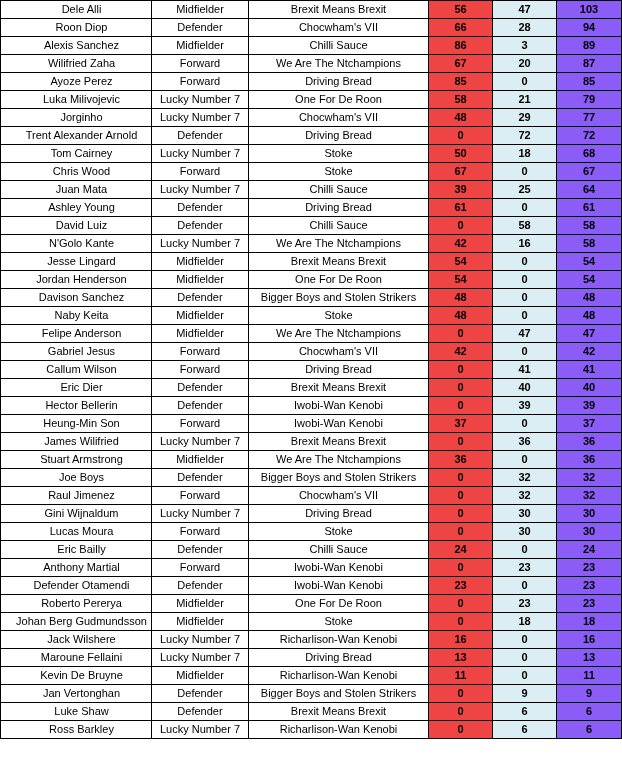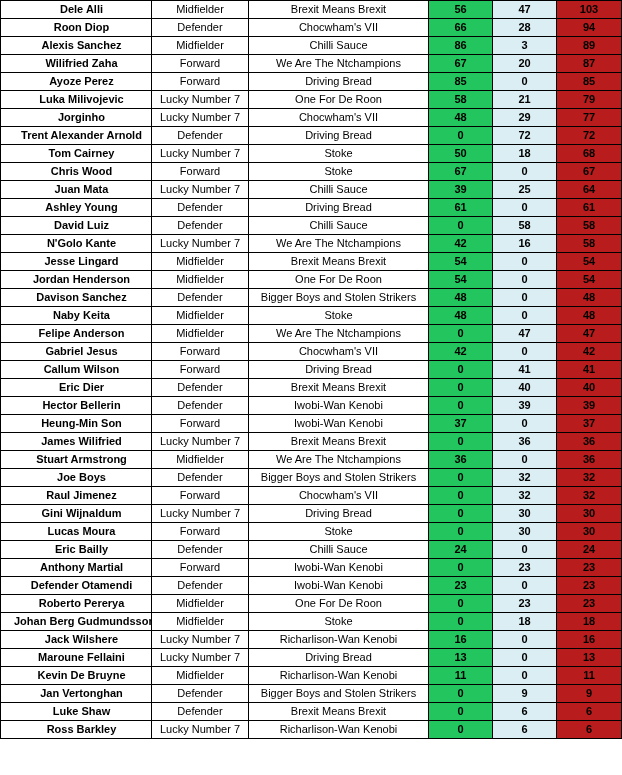--- a/index.html
+++ b/index.html
@@ -14,24 +14,24 @@
   }
   td {
     border: 1px solid #000;
     height: 17px;
     padding: 0 2px;
     text-align: center;
     white-space: nowrap;
     overflow: hidden;
     line-height: 17px;
   }
-  td.name { font-weight: bold; padding-left: 13px; }
-  td.pts1 { background: #22c55e; font-weight: bold; }
+  td.name { font-weight: normal; padding-left: 13px; }
+  td.pts1 { background: #ef4444; font-weight: bold; }
   td.pts2 { background: #daeef3; font-weight: bold; }
-  td.total { background: #b91c1c; font-weight: bold; }
+  td.total { background: #8b5cf6; font-weight: bold; }
   col.c-name { width: 151px; }
   col.c-pos { width: 97px; }
   col.c-team { width: 180px; }
   col.c-p1 { width: 64px; }
   col.c-p2 { width: 64px; }
   col.c-tot { width: 65px; }
 </style>
 </head>
 <body>
 

